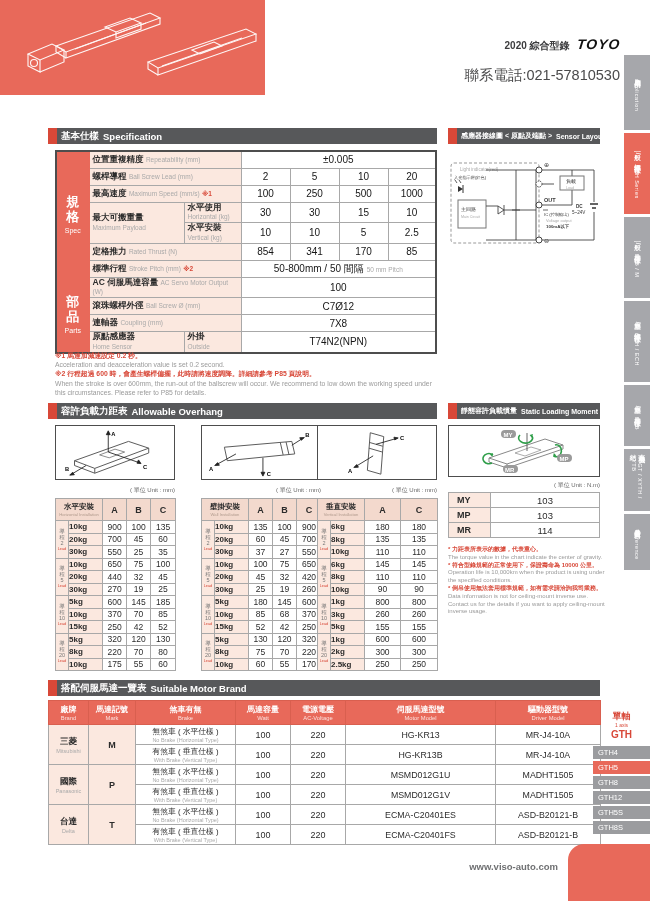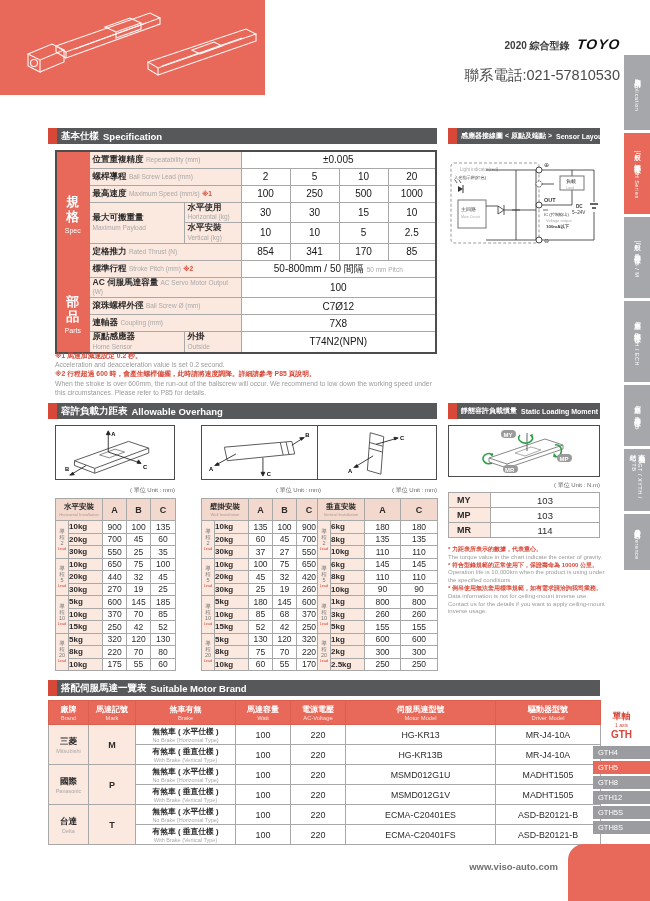--- a/index.html
+++ b/index.html
@@ -90,21 +90,21 @@
   
   #motor-table{position:absolute;left:48px;top:700px;width:552px;border-collapse:collapse;table-layout:fixed;border:1.5px solid var(--bdd);}
   #motor-table th{background:var(--salmon);color:#fff;border:1px solid #d95f4f;height:24px;font-weight:bold;}
   .mh-zh{display:block;font-size:8px;}
   .mh-en{display:block;font-size:5.8px;font-weight:normal;color:rgba(255,255,255,.8);}
   #motor-table td{border:1px solid var(--bd);height:20px;text-align:center;}
   td.m-brand,td.m-mark{background:var(--peach);}
   .mb-zh{display:block;font-size:8.5px;font-weight:bold;}
   .mb-en{display:block;font-size:5.5px;color:var(--en);}
   td.m-mark{font-size:9px;font-weight:bold;}
-  .brk-zh{display:block;font-size:7.8px;font-weight:bold;}
+  .brk-zh{display:block;font-size:7.8px;font-weight:normal;}
   .brk-en{display:block;font-size:5.5px;color:var(--en);}
   td.m-num{font-size:9px;}
   td.m-model{font-size:8.8px;}
 
   
   #model-tabs{position:absolute;left:593px;top:710px;width:57px;text-align:center;}
   #mt-zh{font-size:9px;font-weight:bold;color:var(--salmon-dk);}
   #mt-en{font-size:5px;color:var(--salmon-dk);line-height:1.1;}
   #mt-series{font-size:10px;font-weight:bold;color:var(--salmon-dk);margin-bottom:6px;}
   .model-tab{height:13px;margin-bottom:2px;background:var(--tabgray2);color:#fff;font-size:7.5px;font-weight:normal;

